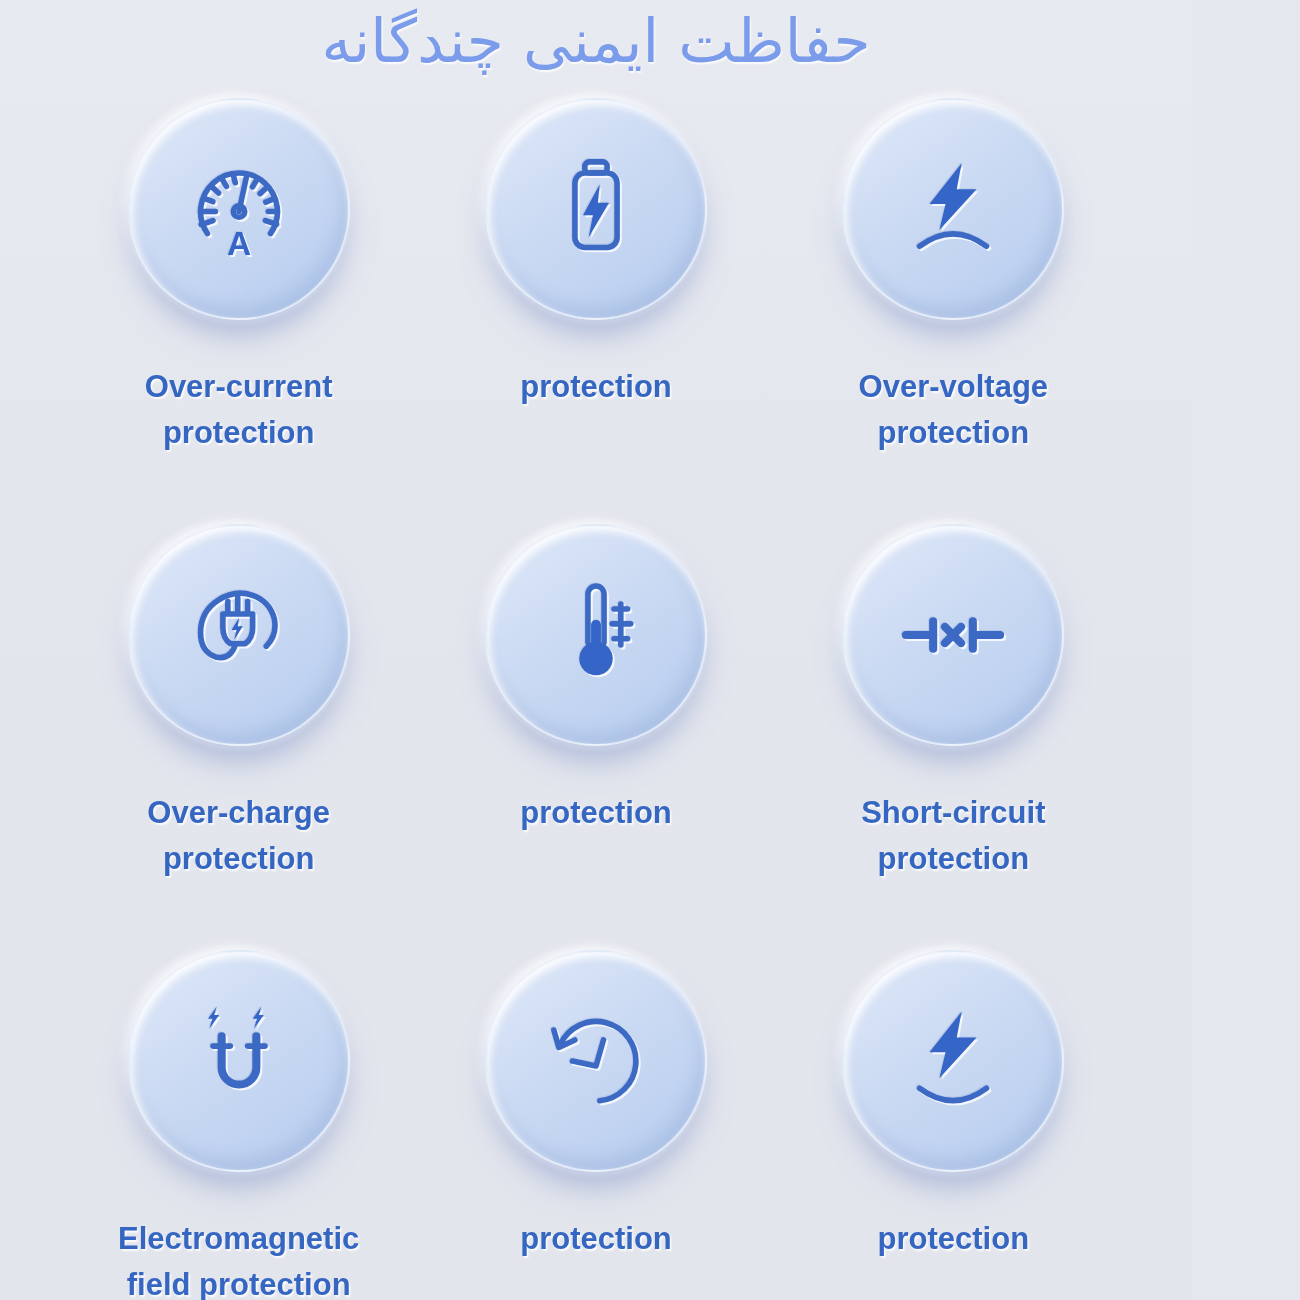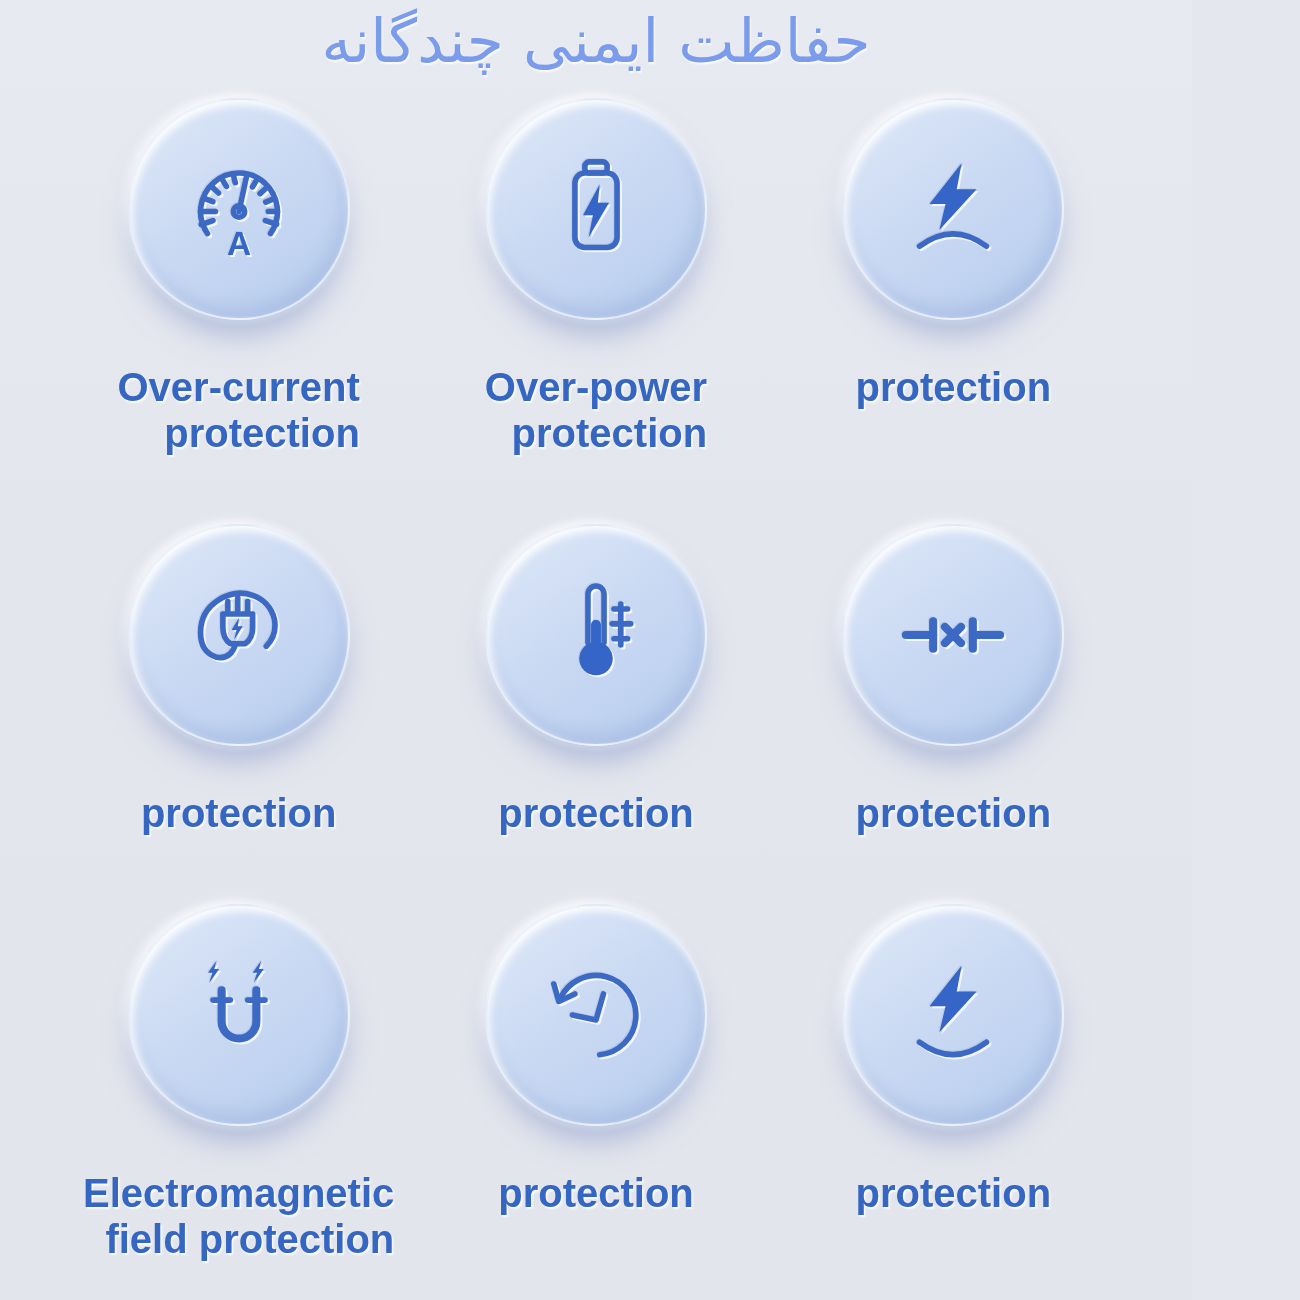--- a/index.html
+++ b/index.html
@@ -52,25 +52,25 @@
     margin-bottom:44px;
   }
   .bubble svg{
     width:124px;height:124px;
     filter:drop-shadow(2px 2.5px 0px rgba(255,255,255,0.8)) drop-shadow(-0.5px -0.5px 0px rgba(96,124,182,0.18));
   }
   .stroke{fill:none;stroke:#3c69c4;stroke-width:4.5;stroke-linecap:round;stroke-linejoin:round;}
   .stroke-thick{fill:none;stroke:#3c69c4;stroke-width:6.5;stroke-linecap:round;stroke-linejoin:round;}
   .fillb{fill:#3565c6;stroke:none;}
   .label{
-    font-size:40px;
+    font-size:31px;
     line-height:46px;
     font-weight:bold;
     color:#3566c1;
-    text-align:right;
+    text-align:center;
     text-shadow:1.5px 2px 2px rgba(255,255,255,0.9);
   }
 </style>
 </head>
 <body>
 
 <div class="page">
 
   <div class="title">حفاظت ایمنی چندگانه</div>
 
@@ -106,51 +106,52 @@
 
     <div class="cell">
       <div class="bubble">
         <svg viewBox="0 0 100 100">
           <rect class="stroke" x="41" y="12" width="18" height="9" rx="3.5"></rect>
           <rect class="stroke" x="33" y="21" width="34" height="60" rx="8"></rect>
           <polygon class="fillb" points="53,30 39.5,55 47.5,55 44,73 60.5,45 51.5,45"></polygon>
         </svg>
       </div>
       <div class="label">
-        <div>Over-power</div>
         <div>protection</div>
       </div>
     </div>
 
     <div class="cell">
       <div class="bubble">
         <svg viewBox="0 0 100 100">
           <polygon class="fillb" points="57,13 31,46 44,46 39,67 69,34 53,34"></polygon>
           <path class="stroke" d="M23 80 Q50 60 77 80"></path>
         </svg>
       </div>
       <div class="label">
+        <div>Over-voltage</div>
         <div>protection</div>
       </div>
     </div>
 
     <div class="cell">
       <div class="bubble">
         <svg viewBox="0 0 100 100">
           <g class="stroke" stroke-width="4">
             <line x1="41" y1="31" x2="41" y2="23"></line>
             <line x1="49" y1="30" x2="49" y2="20"></line>
             <line x1="57" y1="31" x2="57" y2="23"></line>
             <path d="M37 33 H61 V44 Q61 53 55 57 H43 Q37 53 37 44 Z"></path>
             <path d="M47 58 Q43 70 32 68 Q19 64 19 48 Q19 31 33 22 Q47 13 61 18 Q75 23 78.5 37 Q81 50 72 59"></path>
           </g>
           <path class="fillb" d="M50 36 L44 46 H48 L46 54 L53 43 H49 Z"></path>
         </svg>
       </div>
       <div class="label">
+        <div>Over-charge</div>
         <div>protection</div>
       </div>
     </div>
 
     <div class="cell">
       <div class="bubble">
         <svg viewBox="0 0 100 100">
           <path class="stroke" stroke-width="4" d="M43.5 56 V17 a6.5 6.5 0 0 1 13 0 V56"></path>
           <circle class="fillb" cx="50" cy="69" r="13.5"></circle>
           <rect class="fillb" x="46" y="38" width="8" height="26" rx="3.5"></rect>
@@ -174,20 +175,21 @@
             <line x1="12" y1="50" x2="34" y2="50"></line>
             <line x1="34" y1="39" x2="34" y2="61"></line>
             <line x1="43.5" y1="43.5" x2="56.5" y2="56.5"></line>
             <line x1="56.5" y1="43.5" x2="43.5" y2="56.5"></line>
             <line x1="66" y1="39" x2="66" y2="61"></line>
             <line x1="66" y1="50" x2="88" y2="50"></line>
           </g>
         </svg>
       </div>
       <div class="label">
+        <div>Short-circuit</div>
         <div>protection</div>
       </div>
     </div>
 
     <div class="cell">
       <div class="bubble">
         <svg viewBox="0 0 100 100">
           <path class="stroke-thick" d="M36 30 V55 A14 14 0 0 0 64 55 V30"></path>
           <g class="stroke" stroke-width="3">
             <line x1="29" y1="38" x2="43" y2="38"></line>

